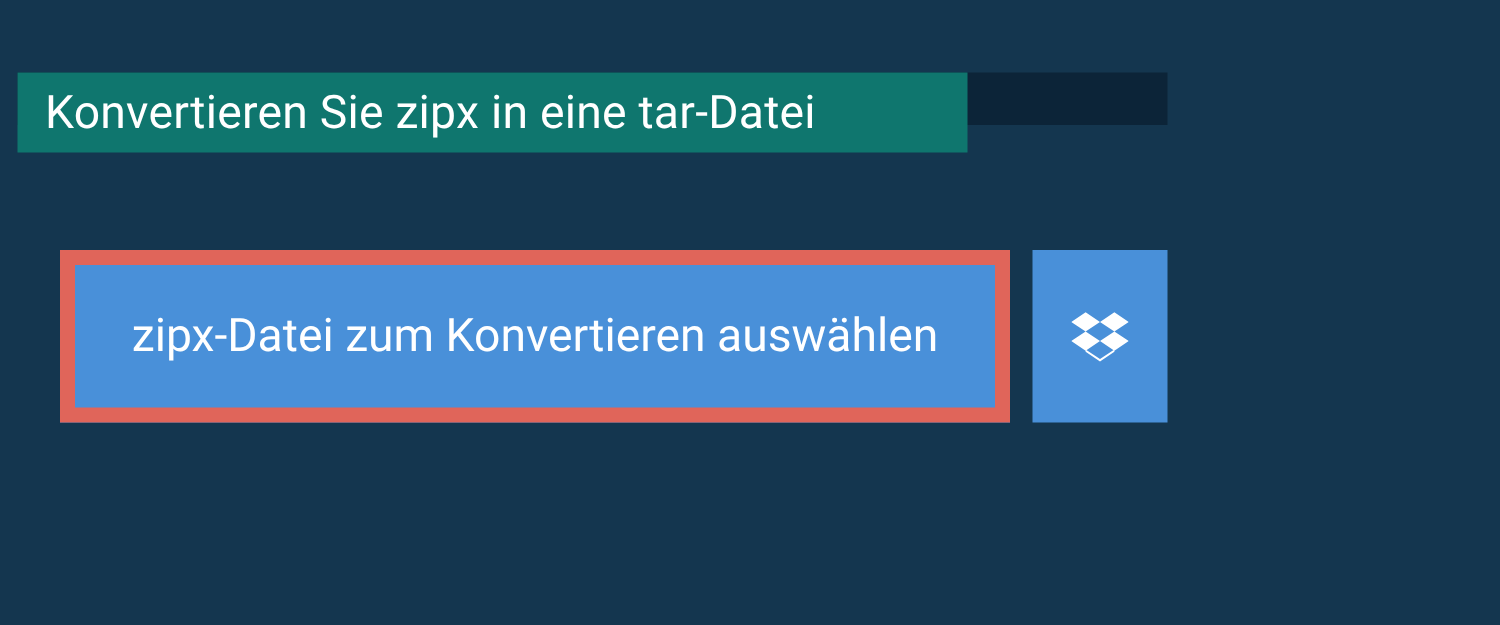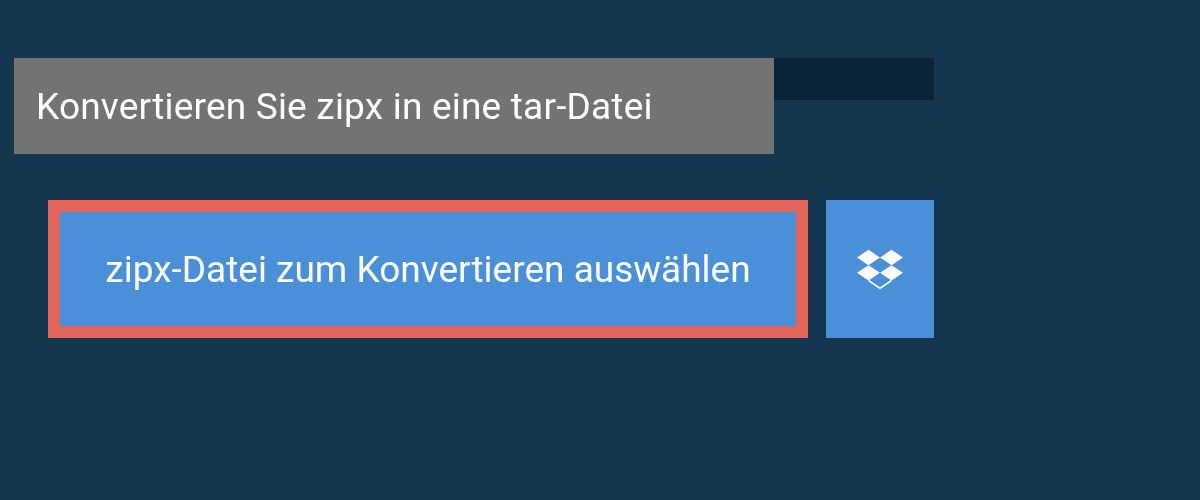--- a/index.html
+++ b/index.html
@@ -16,22 +16,22 @@
     top: 58px;
     width: 920px;
     background: #0c2438;
     padding-bottom: 42px;
   }
   .heading-bar {
     position: absolute;
     left: 14px;
     top: 58px;
     width: 760px;
-    height: 96px;
-    background: #737373;
+    height: 64px;
+    background: #0f766e;
     display: flex;
     align-items: center;
     padding-left: 22px;
   }
   .heading-text {
     color: #ffffff;
     font-size: 37px;
     font-weight: 400;
     letter-spacing: 0.2px;
   }

